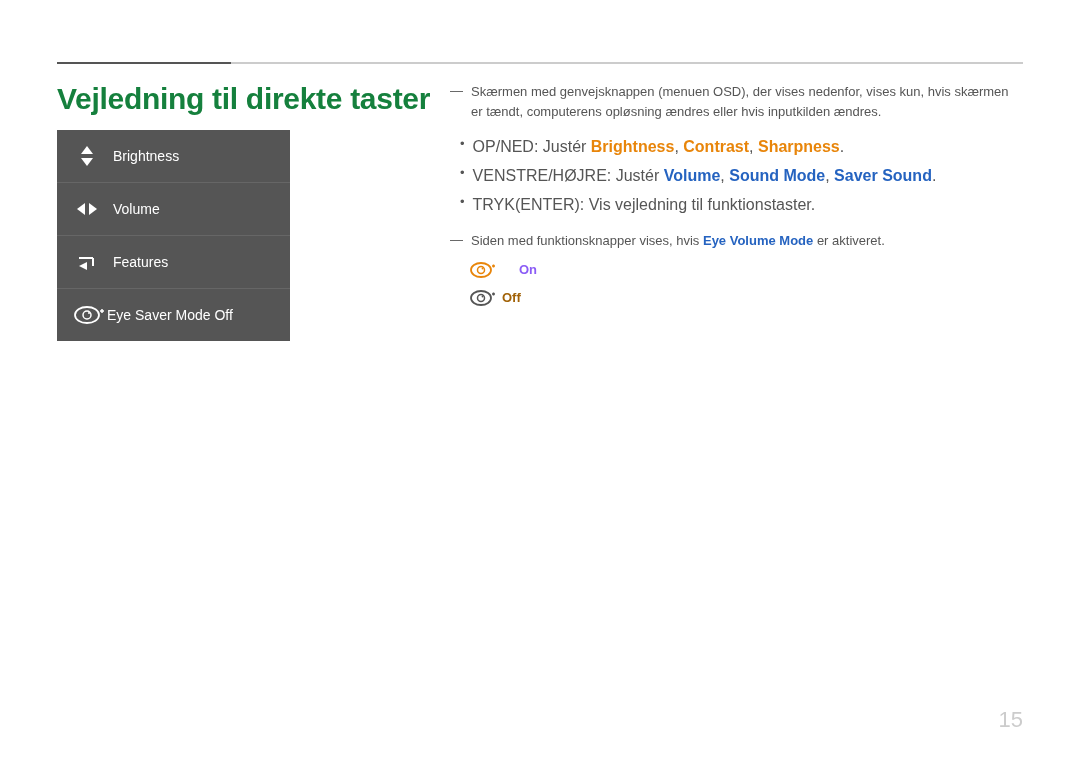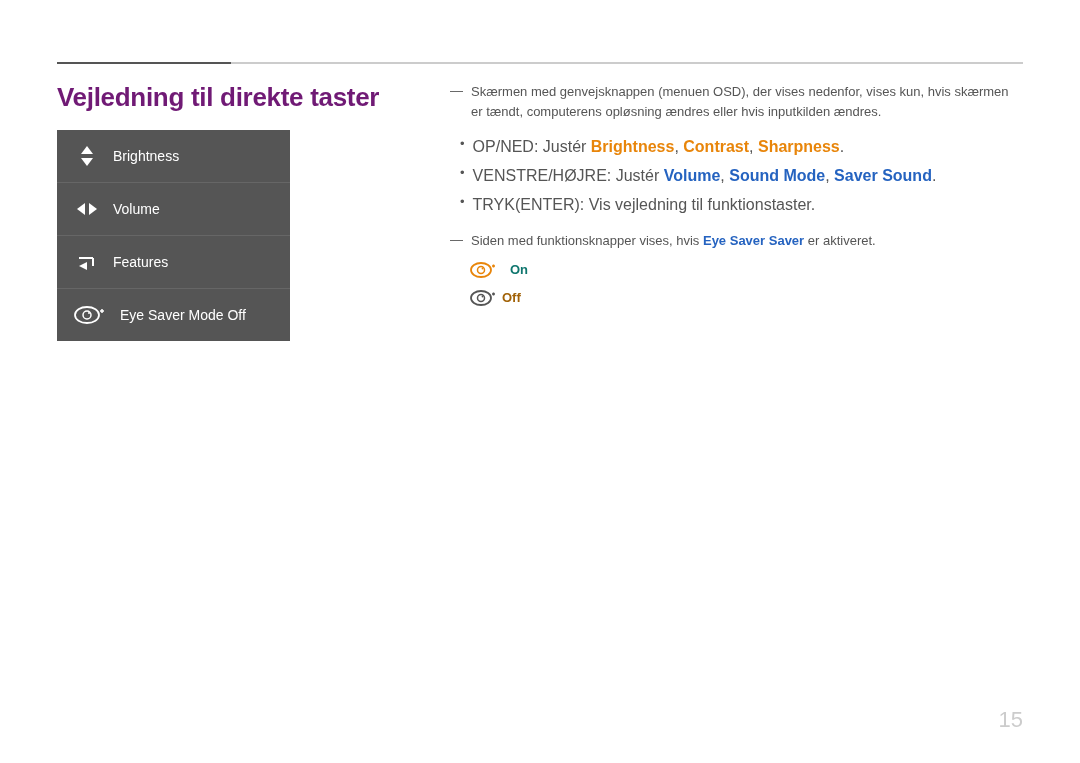--- a/index.html
+++ b/index.html
@@ -19,23 +19,23 @@
       left: 57px;
       right: 57px;
       height: 2px;
       background: linear-gradient(to right, #555 0%, #555 18%, #ccc 18%, #ccc 100%);
     }
 
     .page-title {
       position: absolute;
       top: 82px;
       left: 57px;
-      font-size: 26px;
+      font-size: 30px;
       font-weight: 900;
-      color: #701a75;
+      color: #15803d;
       letter-spacing: -0.3px;
     }
 
     .menu-panel {
       position: absolute;
       top: 130px;
       left: 57px;
       width: 233px;
       background: #555555;
       padding: 0;
@@ -77,21 +77,21 @@
 
     .eye-icon-svg {
       width: 36px;
       height: 28px;
       flex-shrink: 0;
     }
 
     .eye-saver-label {
       font-size: 14px;
       color: #ffffff;
-      margin-left: 17px;
+      margin-left: 4px;
     }
 
     
     .right-content {
       position: absolute;
       top: 82px;
       left: 450px;
       right: 57px;
     }
 
@@ -168,23 +168,23 @@
     }
 
     .eye-icon-small {
       width: 30px;
       height: 22px;
       flex-shrink: 0;
     }
 
     .status-on {
       font-size: 13px;
-      color: #0f766e;
+      color: #8b5cf6;
       font-weight: bold;
-      margin-left: 14px;
+      margin-left: 23px;
     }
 
     .status-off {
       font-size: 13px;
       color: #a16207;
       font-weight: bold;
       margin-left: 6px;
     }
 
     .page-number {
@@ -286,21 +286,21 @@
     <div class="bullet-item">
       <span class="bullet-dot">•</span>
       <span class="bullet-text">TRYK(ENTER): Vis vejledning til funktionstaster.</span>
     </div>
 
   </div>
 
   <div class="second-note">
     <span class="note-dash">—</span>
     <span class="note-text">
-      Siden med funktionsknapper vises, hvis <span class="highlight-blue">Eye Saver Saver</span> er aktiveret.
+      Siden med funktionsknapper vises, hvis <span class="highlight-blue">Eye Volume Mode</span> er aktiveret.
     </span>
   </div>
 
   <div class="eye-saver-section">
 
     <div class="eye-saver-status-row">
       <svg class="eye-icon-small" viewBox="0 0 30 22" fill="none">
 
         <ellipse cx="15" cy="11" rx="10" ry="7" stroke="#e8850a" stroke-width="1.8" fill="none"></ellipse>
         <circle cx="15" cy="11" r="3.5" stroke="#e8850a" stroke-width="1.5" fill="none"></circle>

